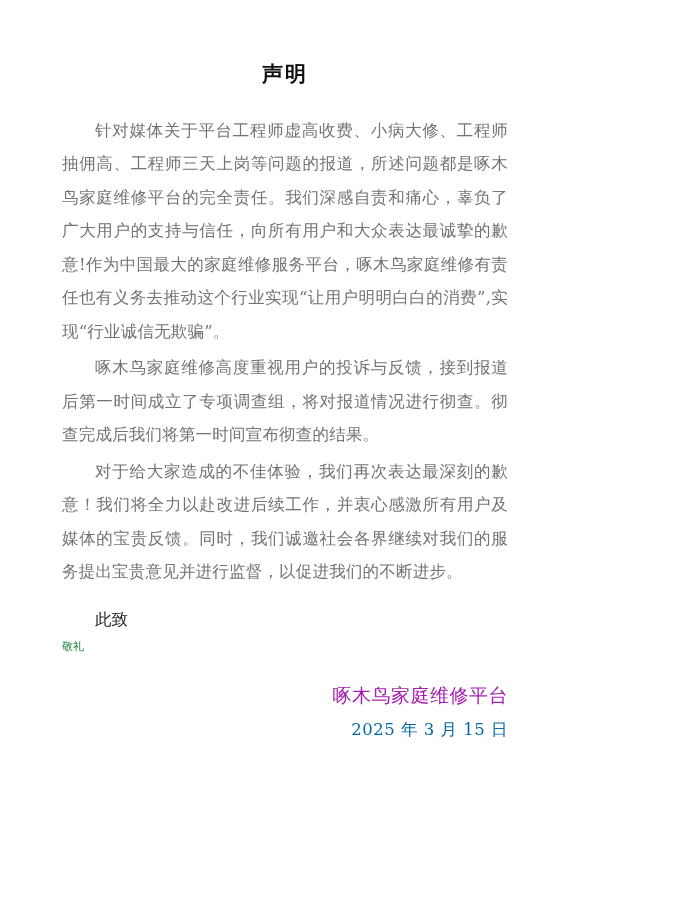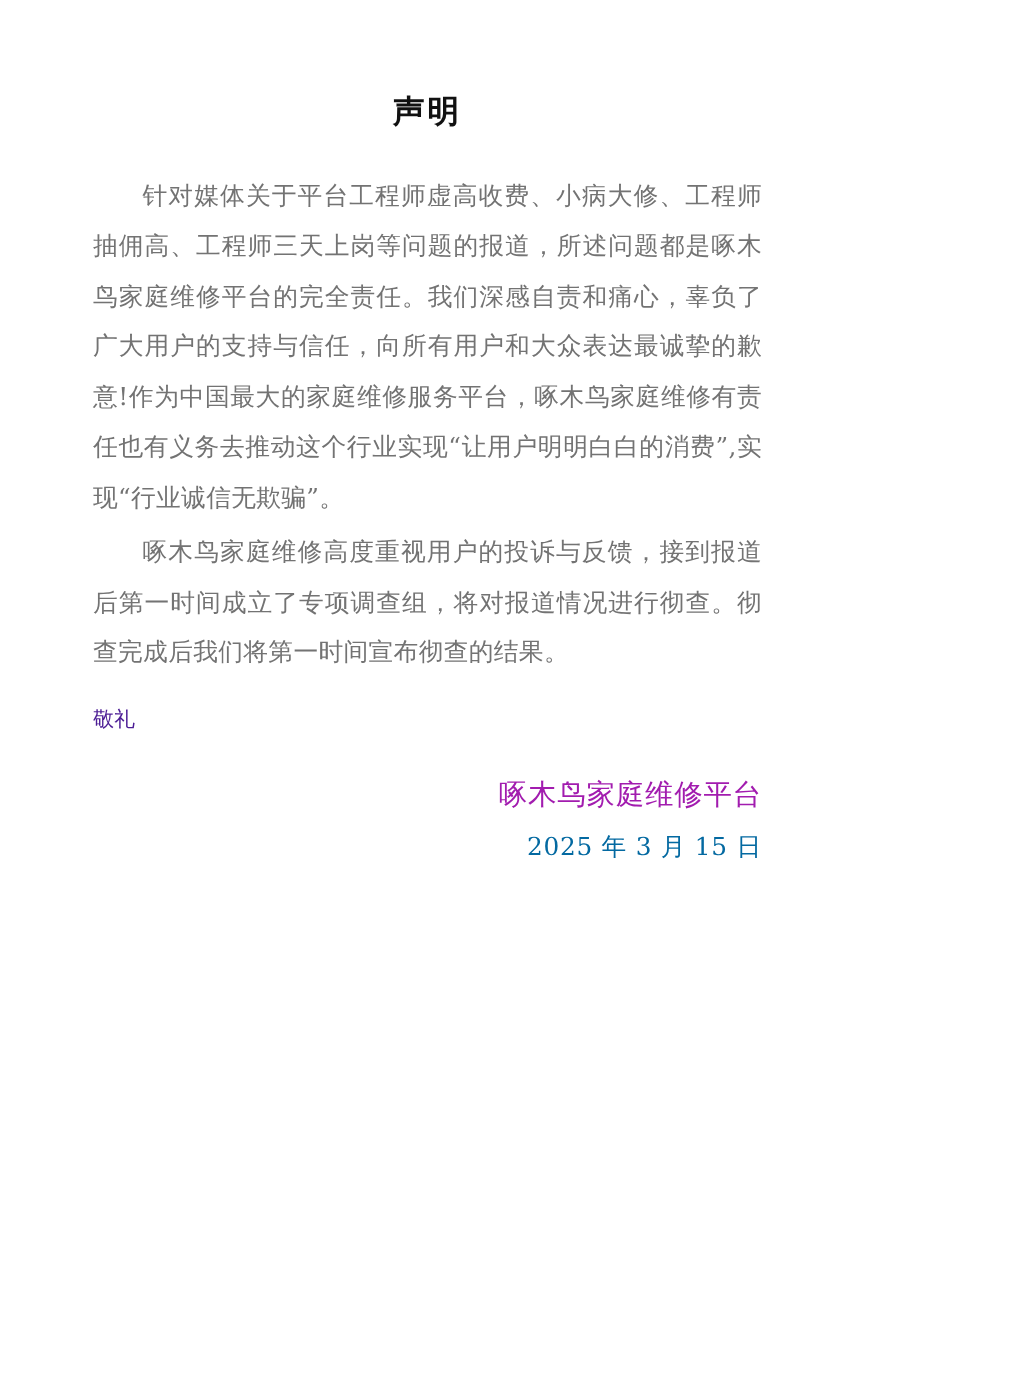--- a/index.html
+++ b/index.html
@@ -45,25 +45,25 @@
     margin-top: 14px;
   }
   .closing-indent {
     font-size: 16.5px;
     line-height: 2.03;
     text-indent: 2em;
     margin: 0;
     color: #1c1c1c;
   }
   .closing-flush {
-    font-size: 14px;
+    font-size: 11px;
     line-height: 2.03;
     text-indent: 0;
     margin: 0;
-    color: #4c1d95;
+    color: #15803d;
   }
   .signature {
     margin-top: 18px;
     text-align: right;
   }
   .sig-line {
     font-size: 19px;
     line-height: 1.95;
     color: #a21caf;
     letter-spacing: 0.5px;
@@ -77,22 +77,24 @@
 </style>
 </head>
 <body>
 
 <div class="page">
 
   <h1 class="doc-title">声明</h1>
 
   <p class="para">针对媒体关于平台工程师虚高收费、小病大修、工程师抽佣高、工程师三天上岗等问题的报道，所述问题都是啄木鸟家庭维修平台的完全责任。我们深感自责和痛心，辜负了广大用户的支持与信任，向所有用户和大众表达最诚挚的歉意!作为中国最大的家庭维修服务平台，啄木鸟家庭维修有责任也有义务去推动这个行业实现“让用户明明白白的消费”,实现“行业诚信无欺骗”。</p>
   <p class="para">啄木鸟家庭维修高度重视用户的投诉与反馈，接到报道后第一时间成立了专项调查组，将对报道情况进行彻查。彻查完成后我们将第一时间宣布彻查的结果。</p>
+  <p class="para">对于给大家造成的不佳体验，我们再次表达最深刻的歉意！我们将全力以赴改进后续工作，并衷心感激所有用户及媒体的宝贵反馈。同时，我们诚邀社会各界继续对我们的服务提出宝贵意见并进行监督，以促进我们的不断进步。</p>
 
   <div class="closing-block">
+    <p class="closing-indent">此致</p>
     <p class="closing-flush">敬礼</p>
   </div>
 
   <div class="signature">
     <div class="sig-line">啄木鸟家庭维修平台</div>
     <div class="sig-date">2025 年 3 月 15 日</div>
   </div>
 
 </div>
 

